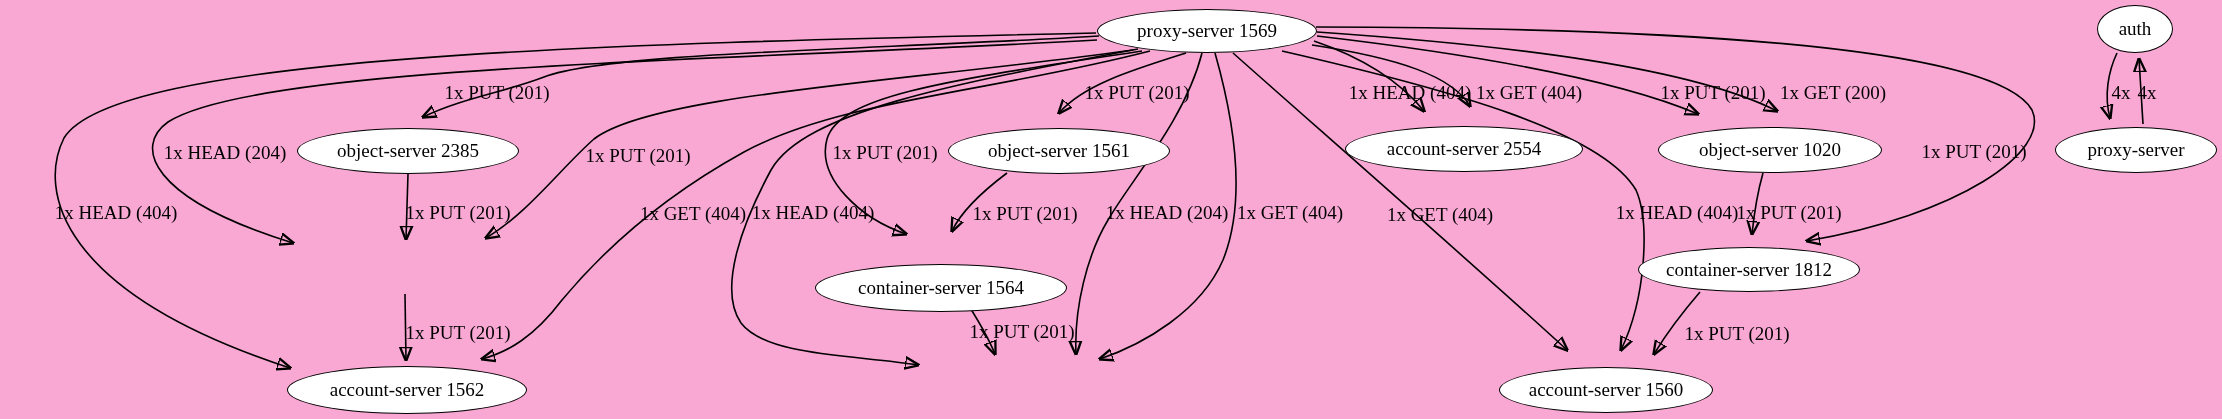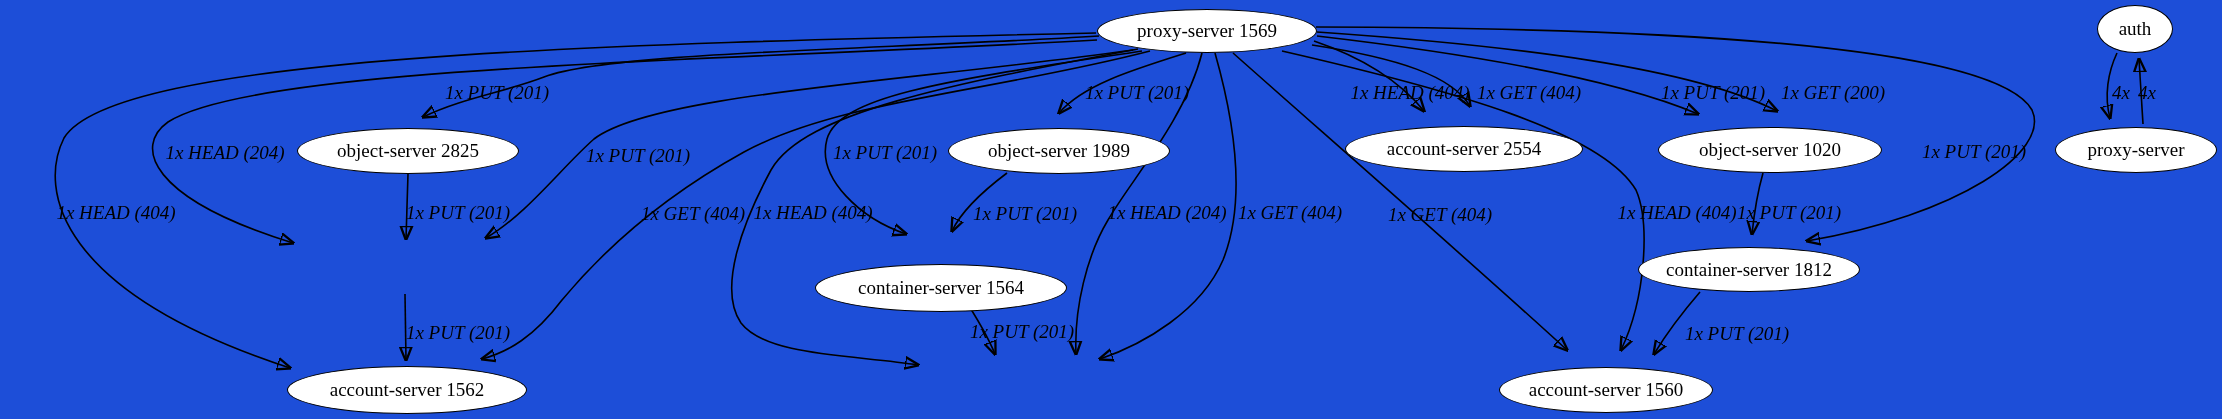--- a/index.html
+++ b/index.html
@@ -1,19 +1,19 @@
 <!DOCTYPE html>
 <html><head>
 <meta charset="utf-8">
 <style>
   html,body{margin:0;padding:0;background:#ffffff;}
   .canvas{
     position:relative;
     width:2222px;height:419px;
-    background:#1d4ed8;
+    background:#f9a8d4;
     font-family:"Liberation Serif", serif;
     overflow:hidden;
   }
   .edges{position:absolute;left:0;top:0;width:2222px;height:419px;}
   .edges path{fill:none;stroke:#000000;stroke-width:1.6px;}
   .node{
     position:absolute;
     box-sizing:border-box;
     border:1.6px solid #000000;
     border-radius:50%;
@@ -21,21 +21,20 @@
     display:flex;align-items:center;justify-content:center;
     font-size:19px;color:#000000;
     white-space:nowrap;
   }
   .elabel{
     position:absolute;
     transform:translate(-50%,-50%);
     font-size:19px;color:#000000;
     white-space:nowrap;
     line-height:1;
-    font-style:italic;
   }
 </style>
 </head>
 <body>
 
 <div class="canvas">
 
   <svg class="edges" width="2222" height="419" viewBox="0 0 2222 419" xmlns="http://www.w3.org/2000/svg">
     <defs>
       <marker id="arrow" viewBox="0 0 10 10" refX="9" refY="5" markerWidth="9" markerHeight="9" orient="auto-start-reverse">
@@ -63,23 +62,23 @@
     <path marker-end="url(#arrow)" d="M 1316,27 C 1700,28 1996,48 2032,110 C 2051,152 1958,215 1807,241"></path>
     <path marker-end="url(#arrow)" d="M 1763,173 C 1757,194 1754,215 1752,234"></path>
     <path marker-end="url(#arrow)" d="M 1700,292 C 1681,314 1665,336 1654,354"></path>
     <path marker-end="url(#arrow)" d="M 1233,53 C 1322,132 1482,272 1567,350"></path>
     <path marker-end="url(#arrow)" d="M 1282,51 C 1452,90 1602,132 1636,190 C 1650,222 1646,298 1621,350"></path>
     <path marker-end="url(#arrow)" d="M 2117,53 C 2108,72 2104,96 2110,118"></path>
     <path marker-end="url(#arrow)" d="M 2143,124 L 2139,59"></path>
   </svg>
 
   <div class="node" style="left:1097px;top:9px;width:220px;height:44px;">proxy-server 1569</div>
-  <div class="node" style="left:297px;top:128px;width:222px;height:46px;">object-server 2825</div>
+  <div class="node" style="left:297px;top:128px;width:222px;height:46px;">object-server 2385</div>
   <div class="node" style="left:287px;top:366px;width:240px;height:48px;text-align:right;">account-server 1562</div>
-  <div class="node" style="left:948px;top:128px;width:222px;height:46px;">object-server 1989</div>
+  <div class="node" style="left:948px;top:128px;width:222px;height:46px;">object-server 1561</div>
   <div class="node" style="left:815px;top:264px;width:252px;height:48px;">container-server 1564</div>
   <div class="node" style="left:1345px;top:126px;width:238px;height:46px;">account-server 2554</div>
   <div class="node" style="left:1658px;top:127px;width:224px;height:46px;">object-server 1020</div>
   <div class="node" style="left:1638px;top:247px;width:222px;height:45px;">container-server 1812</div>
   <div class="node" style="left:1499px;top:367px;width:214px;height:46px;">account-server 1560</div>
   <div class="node" style="left:2097px;top:5px;width:76px;height:48px;">auth</div>
   <div class="node" style="left:2055px;top:127px;width:162px;height:46px;">proxy-server</div>
 
   <div class="elabel" style="left:497px;top:92px;">1x PUT (201)</div>
   <div class="elabel" style="left:225px;top:152px;">1x HEAD (204)</div>

